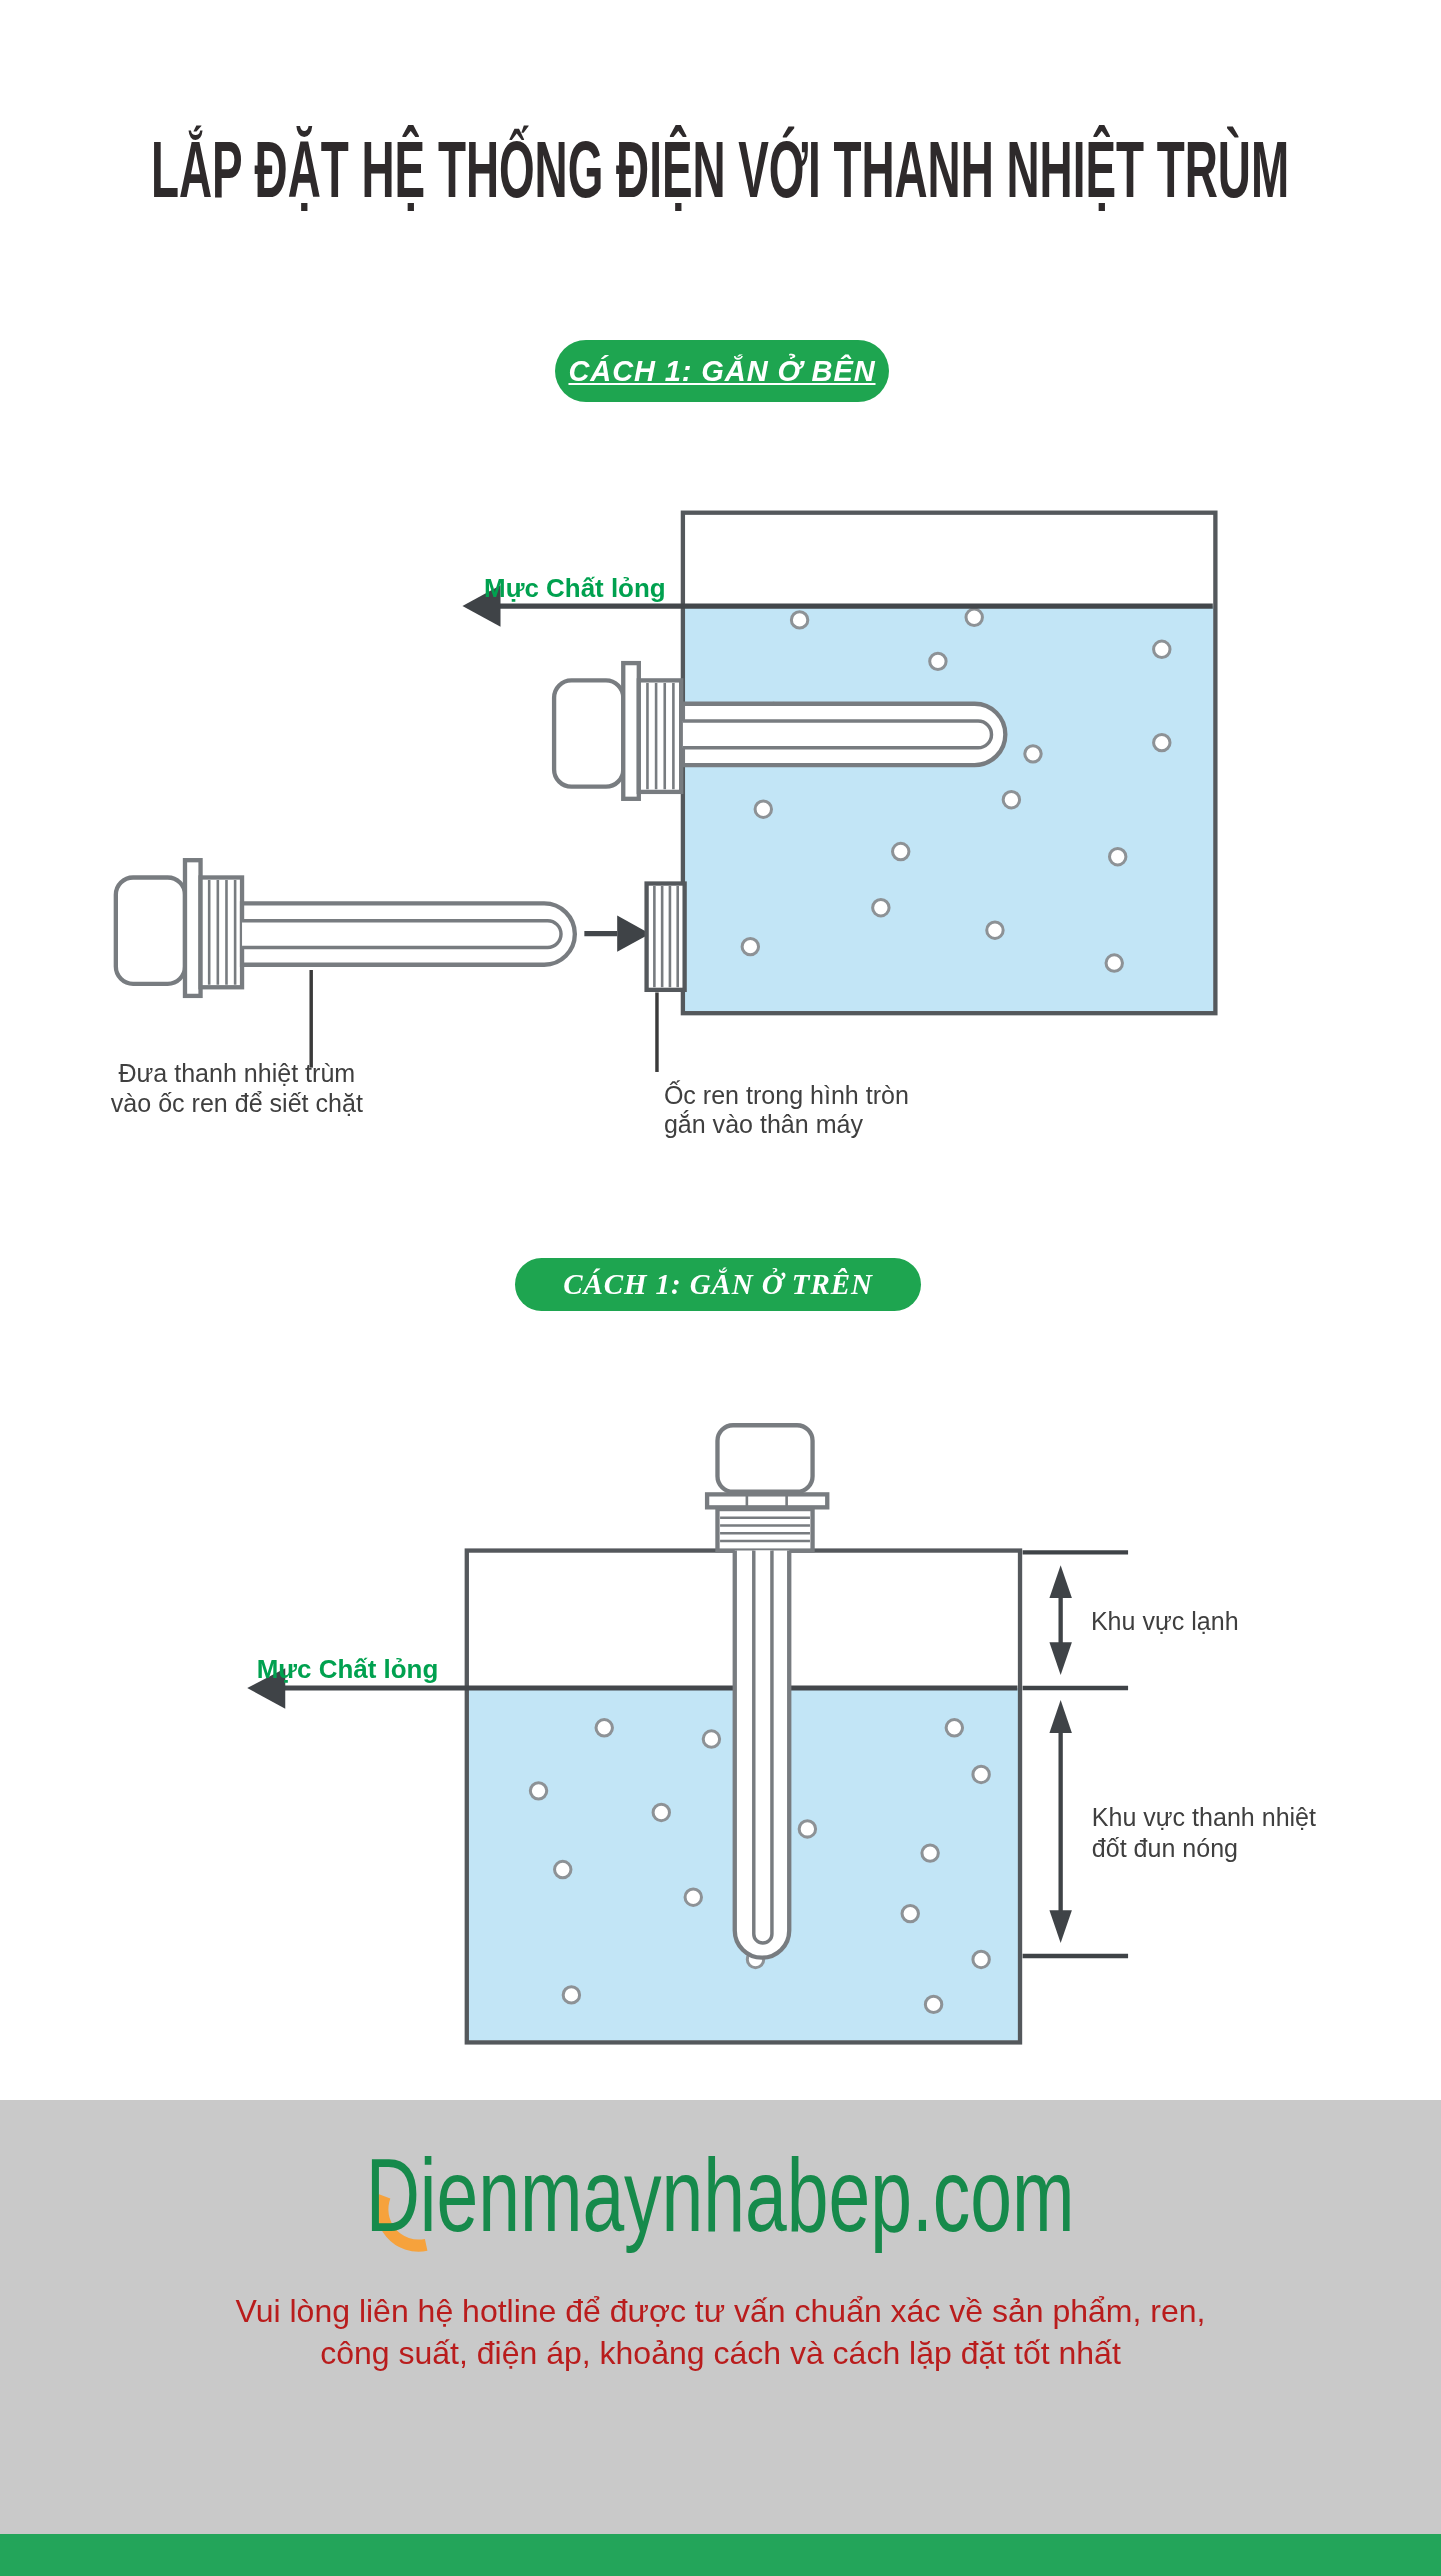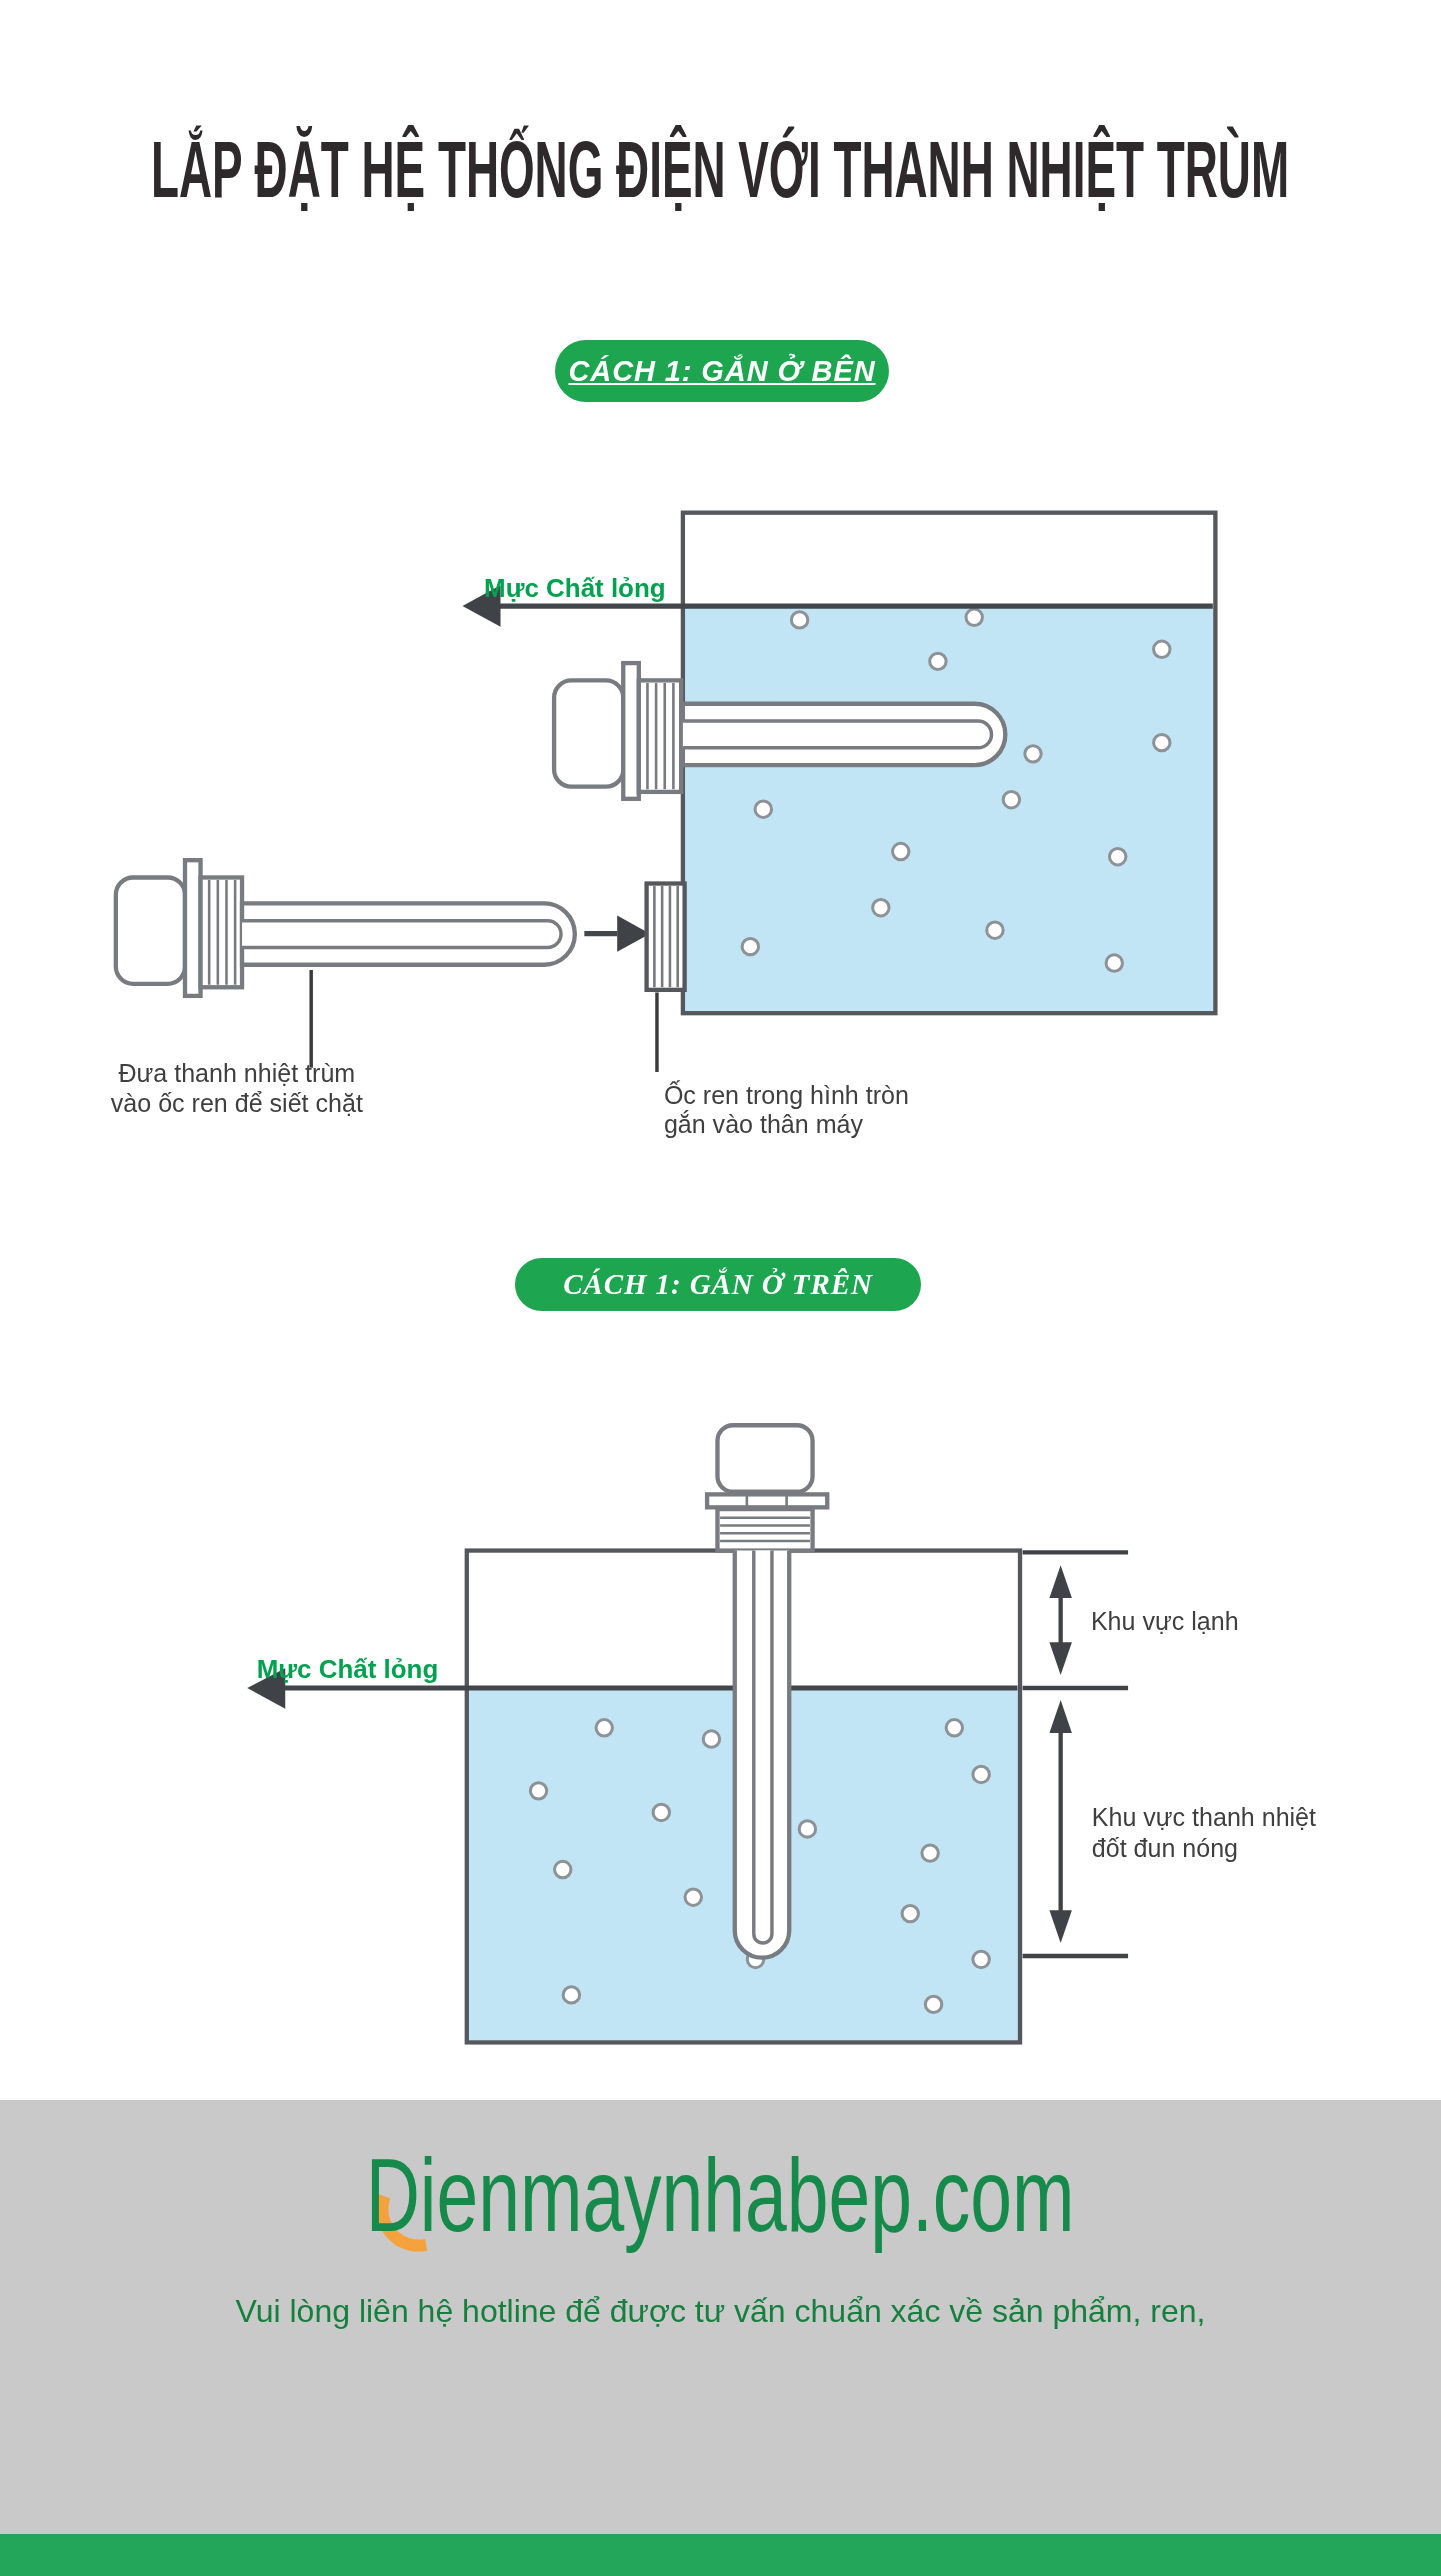--- a/index.html
+++ b/index.html
@@ -42,21 +42,21 @@
   .muc{font-family:"Liberation Sans","DejaVu Sans",sans-serif;font-size:30px;font-weight:bold;fill:#00a14f;}
   
   #footer{left:0;top:2100px;width:1441px;height:435px;background:#c9c9c9;}
   #logo-svg{left:0;top:2129px;}
   #logo-svg text{
     font-family:"Liberation Sans","DejaVu Sans",sans-serif;
     fill:#168a4b;font-size:120px;font-weight:normal;
   }
   #tagline{
     left:0;top:2290px;width:1441px;text-align:center;
-    color:#15803d;font-size:32px;line-height:42px;
+    color:#b91c1c;font-size:32px;line-height:42px;
   }
   #bottom-bar{left:0;top:2534px;width:1441px;height:42px;background:#23a55a;}
 </style>
 </head>
 <body>
 
 <svg id="title-svg" class="abs" width="1441" height="99" viewBox="0 0 1667 115">
   <text x="833" y="88" text-anchor="middle" textLength="1322" lengthAdjust="spacingAndGlyphs">LẮP ĐẶT HỆ THỐNG ĐIỆN VỚI THANH NHIỆT TRÙM</text>
 </svg>
 
@@ -189,16 +189,17 @@
 
 <div id="footer" class="abs"></div>
 
 <svg id="logo-svg" class="abs" width="1441" height="147" viewBox="0 0 1667 170">
   <path d="M445,78 A42,42 0 0 0 493,134" fill="none" stroke="#f6a23c" stroke-width="14"></path>
   <text x="833" y="118" text-anchor="middle" textLength="820" lengthAdjust="spacingAndGlyphs">Dienmaynhabep.com</text>
 </svg>
 
 <div id="tagline" class="abs">
   <div>Vui lòng liên hệ hotline để được tư vấn chuẩn xác về sản phẩm, ren,</div>
+  <div>công suất, điện áp, khoảng cách và cách lặp đặt tốt nhất</div>
 </div>
 
 <div id="bottom-bar" class="abs"></div>
 
 
 </body></html>

